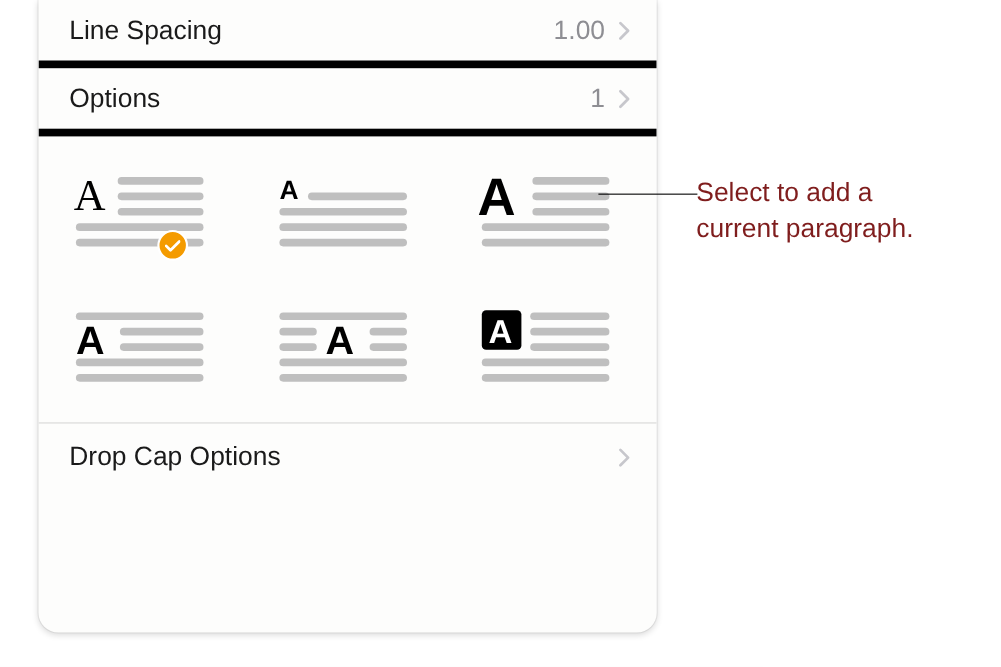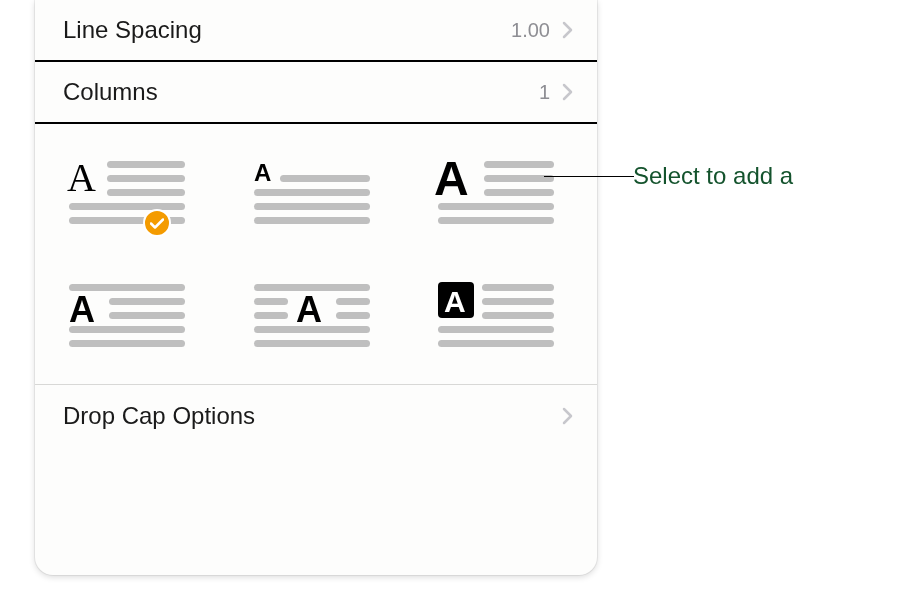--- a/index.html
+++ b/index.html
@@ -27,37 +27,37 @@
       box-shadow: 0 2px 6px rgba(0,0,0,0.15), 0 0 0 1px rgba(0,0,0,0.06);
       overflow: hidden;
     }
     
     .row {
       display: flex;
       align-items: center;
       justify-content: space-between;
       padding: 0 24px 0 28px;
       height: 62px;
-      border-bottom: 2px solid #000000;
+      border-bottom: 7px solid #000000;
     }
     
     .row-label {
       font-size: 24px;
       color: #1a1a1a;
       font-weight: 400;
     }
     
     .row-right {
       display: flex;
       align-items: center;
       gap: 12px;
     }
     
     .row-value {
-      font-size: 20px;
+      font-size: 24px;
       color: #8e8e93;
       font-weight: 400;
     }
     
     .chevron {
       color: #c7c7cc;
       display: inline-flex;
       align-items: center;
     }
     
@@ -134,21 +134,21 @@
       height: 62px;
       gap: 40px;
     }
     
     .callout {
       position: absolute;
       left: 633px;
       top: 160px;
       font-size: 24px;
       line-height: 1.35;
-      color: #14532d;
+      color: #7f1d1d;
       font-weight: 400;
     }
     
     .callout-line {
       position: absolute;
       left: 544px;
       top: 176px;
       width: 90px;
       height: 1px;
       background: #000;
@@ -170,21 +170,21 @@
       <span class="row-value">1.00</span>
       <span class="chevron">
         <svg viewBox="0 0 11 18" fill="none" stroke="#c7c7cc" stroke-width="2.5" stroke-linecap="round" stroke-linejoin="round">
           <polyline points="2,2 9,9 2,16"></polyline>
         </svg>
       </span>
     </div>
   </div>
 
   <div class="row">
-    <span class="row-label">Columns</span>
+    <span class="row-label">Options</span>
     <div class="row-right">
       <span class="row-value">1</span>
       <span class="chevron">
         <svg viewBox="0 0 11 18" fill="none" stroke="#c7c7cc" stroke-width="2.5" stroke-linecap="round" stroke-linejoin="round">
           <polyline points="2,2 9,9 2,16"></polyline>
         </svg>
       </span>
     </div>
   </div>
 
@@ -276,13 +276,14 @@
       </svg>
     </span>
   </div>
 
 </div>
 
 <div class="callout-line"></div>
 
 <div class="callout">
   <div>Select to add a</div>
+  <div>current paragraph.</div>
 </div>
 
 </body></html>

